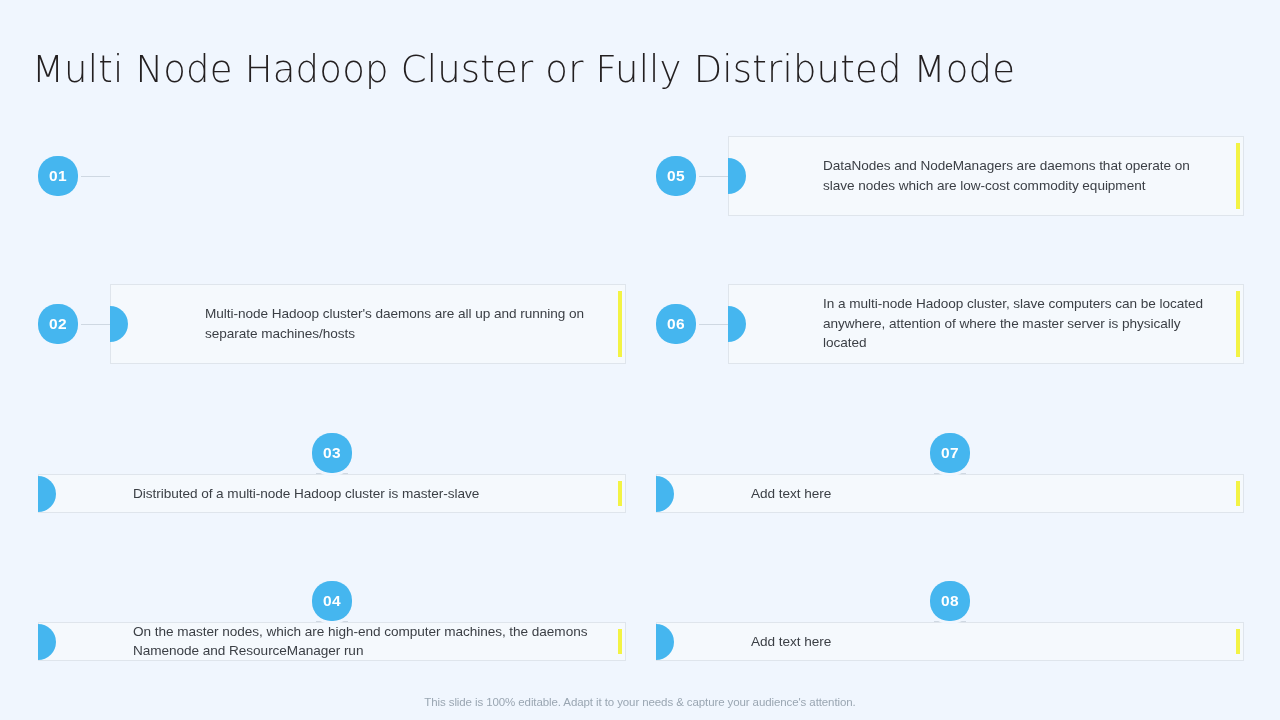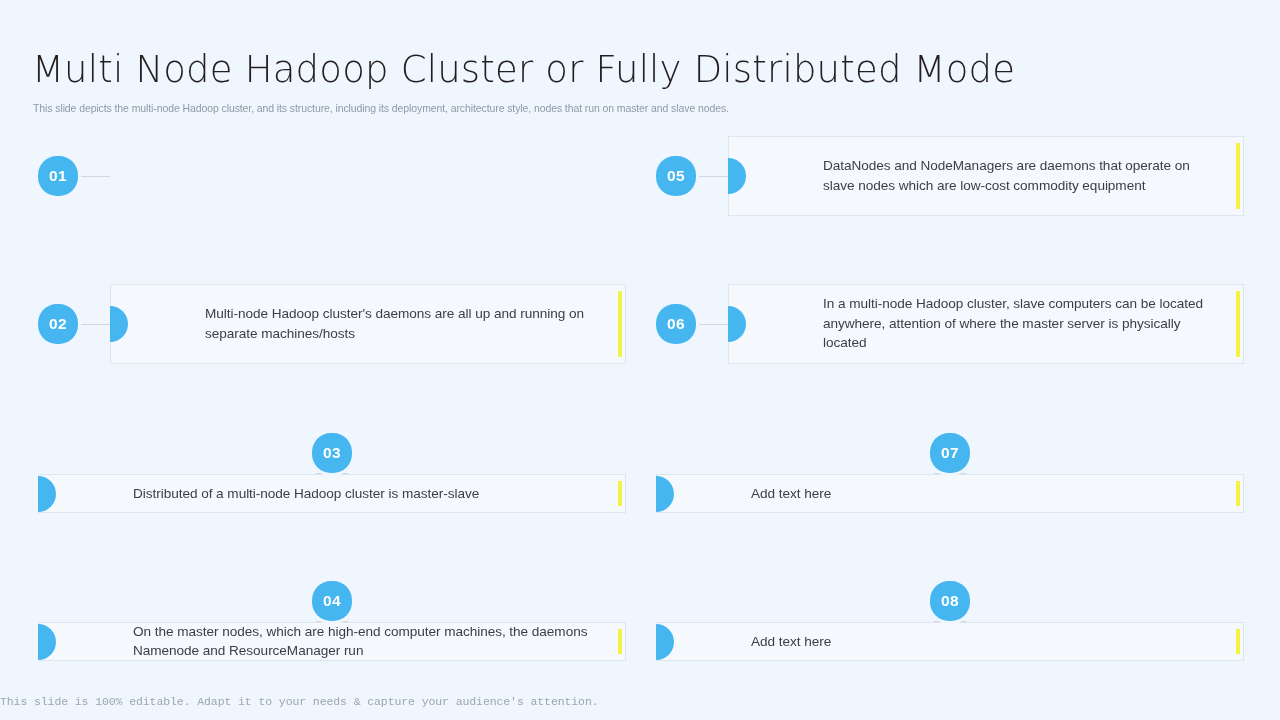--- a/index.html
+++ b/index.html
@@ -145,32 +145,31 @@
 
   
   #column-right .card-text { left: 94px; }
 
   
   #slide-footer {
     position: absolute;
     left: 0;
     bottom: 12px;
     width: 1280px;
+    text-align: center;
     font-size: 11.5px;
     color: #9aa6b2;
     letter-spacing: -0.1px;
-    font-family: Liberation Mono, monospace;
   }
 </style>
 </head>
 <body>
 
 <div id="slide-header">
   <h1 id="page-title">Multi Node Hadoop Cluster or Fully Distributed Mode</h1>
-  <p id="page-subtitle">This slide depicts the multi-node Hadoop cluster, and its structure, including its deployment, architecture style, nodes that run on master and slave nodes.</p>
 </div>
 
 <div id="items-grid">
 
   <div class="column" id="column-left">
 
     <div class="item-row r0">
       <div class="num-badge">01</div>
       <div class="connector"></div>
     </div>

